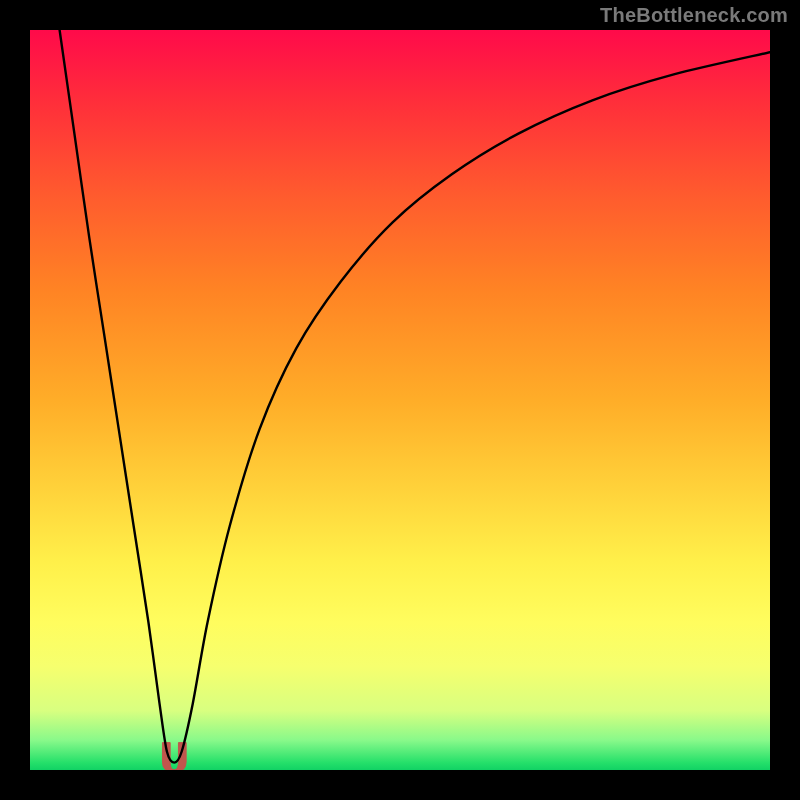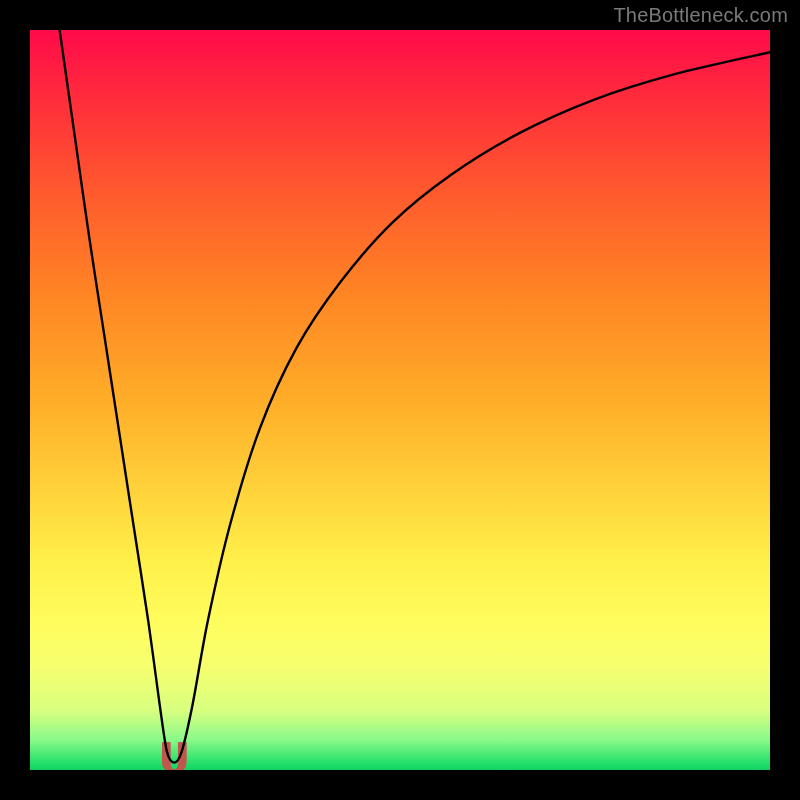--- a/index.html
+++ b/index.html
@@ -40,21 +40,21 @@
       #25e06a 99%,
       #11d264 100%
     );
   }
   .watermark {
     position: absolute;
     top: 4px;
     right: 12px;
     color: #7a7a7a;
     font-size: 20px;
-    font-weight: 400;
+    font-weight: 700;
     letter-spacing: 0.2px;
     user-select: none;
   }
   svg.curve {
     position: absolute;
     left: 0;
     top: 0;
     width: 740px;
     height: 740px;
   }

